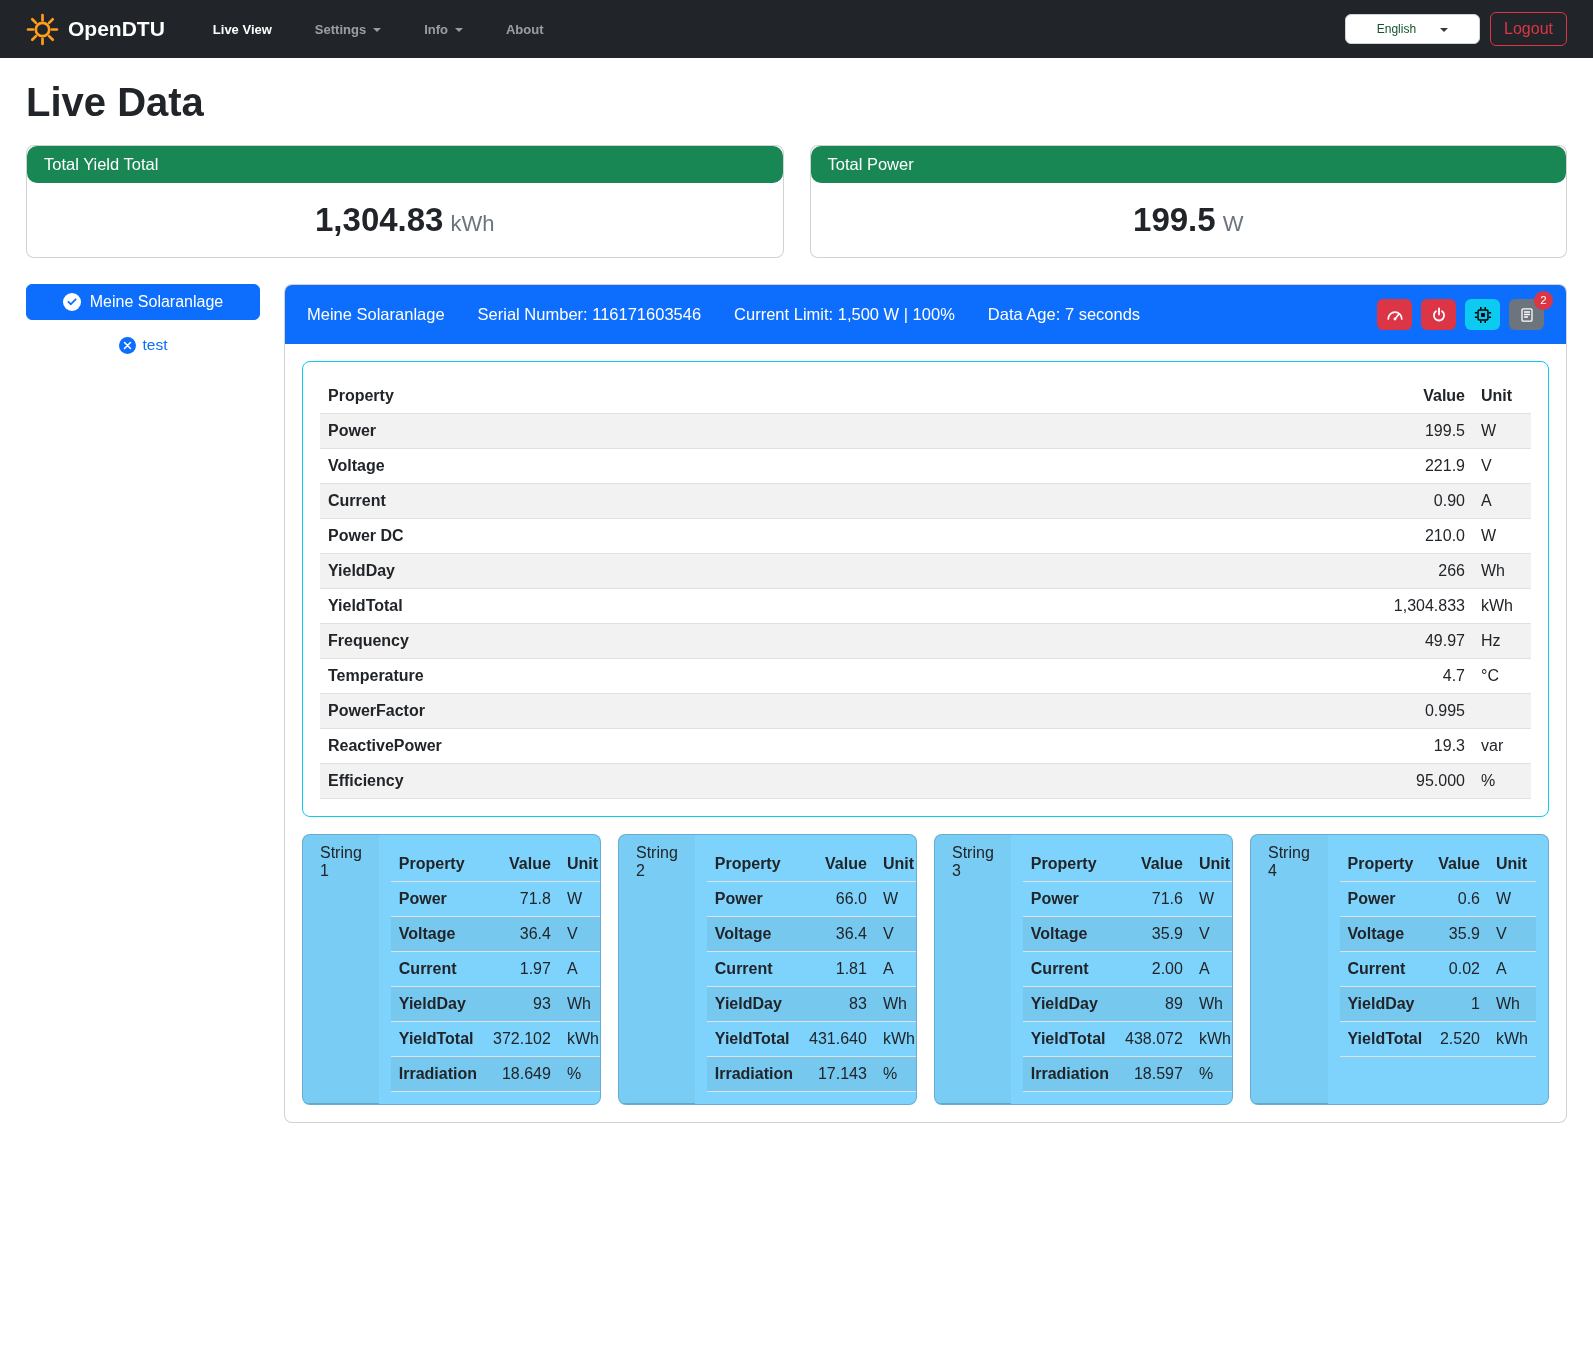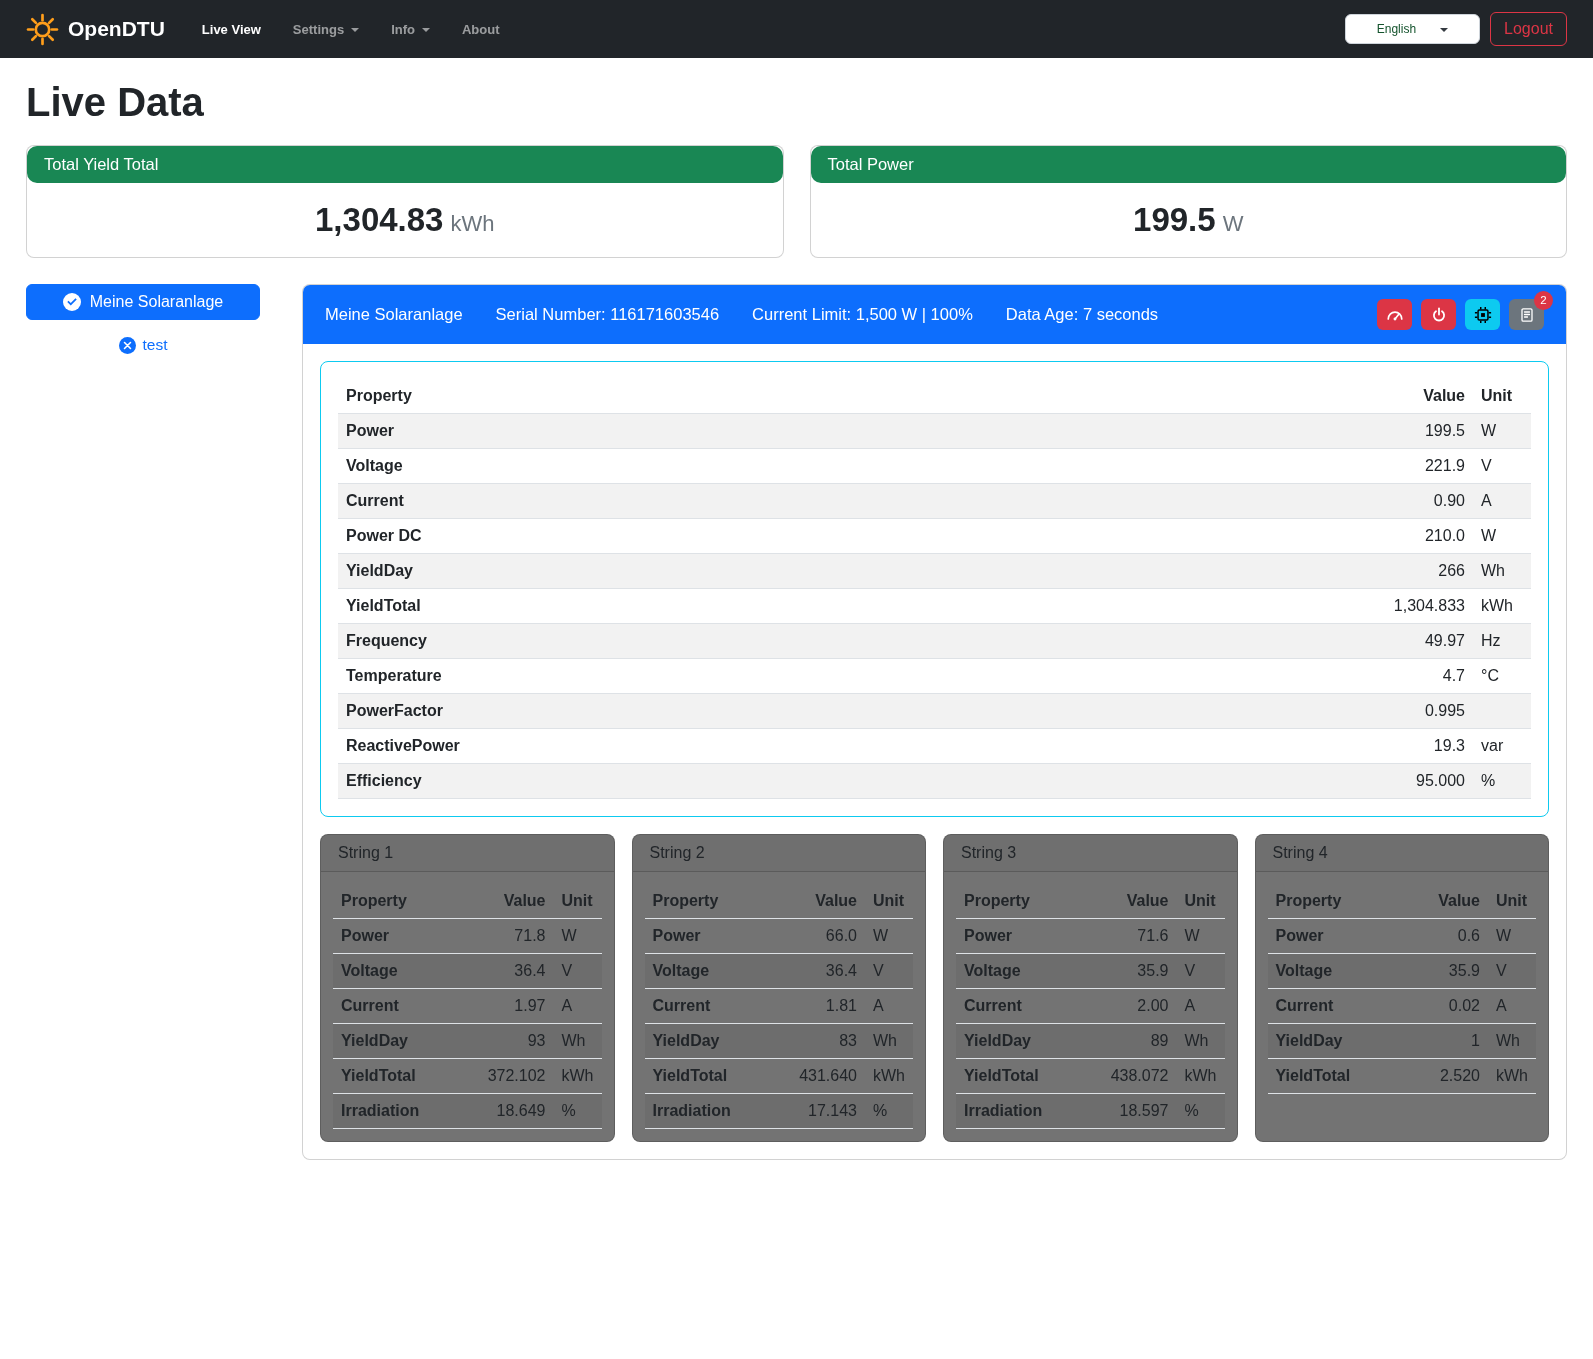--- a/index.html
+++ b/index.html
@@ -4,42 +4,42 @@
 <style>
   :root{
     --green:#198754; --blue:#0d6efd; --cyan:#0dcaf0; --red:#dc3545;
     --border:rgba(0,0,0,.175); --stripe:rgba(0,0,0,.05); --grey:#6c757d;
     --navbg:#212529;
   }
   *{box-sizing:border-box;}
   body{margin:0;background:#fff;color:#212529;font-family:"Liberation Sans",sans-serif;font-size:16px;}
 
   
-  .navbar{display:flex;align-items:center;background:var(--navbg);padding:0 26px;height:58px;gap:6px;}
+  .navbar{display:flex;align-items:center;background:var(--navbg);padding:0 26px;height:58px;gap:17px;}
   .brand{display:flex;align-items:center;gap:9px;color:#fff;font-size:21px;font-weight:600;margin-right:18px;cursor:pointer;}
   .nav-link{color:rgba(255,255,255,.55);padding:8px 13px;text-decoration:none;font-size:13px;display:inline-flex;align-items:center;gap:7px;cursor:pointer;background:none;border:none;font-weight:bold;}
   .nav-link.active{color:#fff;}
   .caret{width:0;height:0;border-top:4px solid currentColor;border-left:4px solid transparent;border-right:4px solid transparent;display:inline-block;margin-top:2px;}
   .nav-right{margin-left:auto;display:flex;align-items:center;gap:10px;}
   .lang-select{background:#fff;border:1px solid #ced4da;color:#14532d;display:inline-flex;align-items:center;gap:24px;padding:7px 31px;border-radius:6px;font-size:12px;cursor:pointer;}
   .lang-select .caret{border-top-color:#343a40;}
   .logout-btn{background:transparent;border:1px solid var(--red);color:var(--red);padding:7px 13px;border-radius:6px;font-size:16px;cursor:pointer;}
 
   
   main{padding:12px 26px 26px;}
   h1{font-size:40px;font-weight:700;margin:10px 0 20px;}
 
   .summary-row{display:flex;gap:26px;margin-bottom:26px;}
   .card{flex:1;border:1px solid var(--border);border-radius:8px;overflow:hidden;background:#fff;}
   .card-header{background:var(--green);color:#fff;padding:9px 17px;font-size:16.5px;border-radius:10px;}
   .card-body{padding:18px 16px;text-align:center;}
   .big-value{font-size:33px;font-weight:700;}
   .big-unit{font-size:22px;color:var(--grey);font-weight:500;margin-left:7px;}
 
-  .content-row{display:flex;gap:42px;align-items:flex-start;}
+  .content-row{display:flex;gap:24px;align-items:flex-start;}
   .sidebar{width:234px;flex:none;}
   .inverter-btn{width:100%;background:var(--blue);color:#fff;border:1px solid var(--blue);border-radius:6px;padding:8px 10px;font-size:16px;display:flex;align-items:center;justify-content:center;gap:9px;cursor:pointer;}
   .test-btn{margin-top:15px;display:flex;align-items:center;justify-content:center;gap:7px;color:var(--blue);font-size:15.5px;cursor:pointer;background:none;border:none;width:100%;}
 
   
   .panel{flex:1;border:1px solid var(--border);border-radius:8px;overflow:hidden;background:#fff;}
   .panel-header{background:var(--blue);color:#fff;padding:14px 22px;display:flex;align-items:center;gap:33px;font-size:16.5px;}
   .panel-actions{margin-left:auto;display:flex;gap:9px;}
   .icon-btn{border:none;border-radius:6px;width:35px;height:31px;display:inline-flex;align-items:center;justify-content:center;cursor:pointer;position:relative;padding:0;}
   .icon-btn.danger{background:var(--red);}
@@ -56,21 +56,21 @@
   th,td{padding:8px;border-bottom:1px solid #dee2e6;text-align:left;font-size:16px;vertical-align:middle;}
   thead th{font-weight:700;}
   th.prop{font-weight:700;}
   td.val,th.val{text-align:right;}
   .phase-table td.unit,.phase-table th.unit{width:58px;}
   .string-table td.unit,.string-table th.unit{width:46px;}
   tbody.stripe-odd tr:nth-child(odd){background:var(--stripe);}
   tbody.stripe-even tr:nth-child(even){background:var(--stripe);}
 
   .strings-row{display:flex;gap:17px;align-items:stretch;}
-  .string-card{flex:1;border:1px solid var(--border);border-radius:8px;overflow:hidden;display:flex;flex-direction:column;background:#737373;}
+  .string-card{flex:1;border:1px solid var(--border);border-radius:8px;overflow:hidden;display:flex;flex-direction:row;background:#7dd3fc;}
   .string-header{background:rgba(0,0,0,.03);padding:9px 17px;border-bottom:1px solid var(--border);font-size:16px;}
   .string-body{padding:12px;flex:1;}
 </style>
 </head>
 <body>
 
 <nav class="navbar">
   <div class="brand">
     <span style="display:inline-flex;">
       <svg viewBox="0 0 32 32" width="33" height="33">

